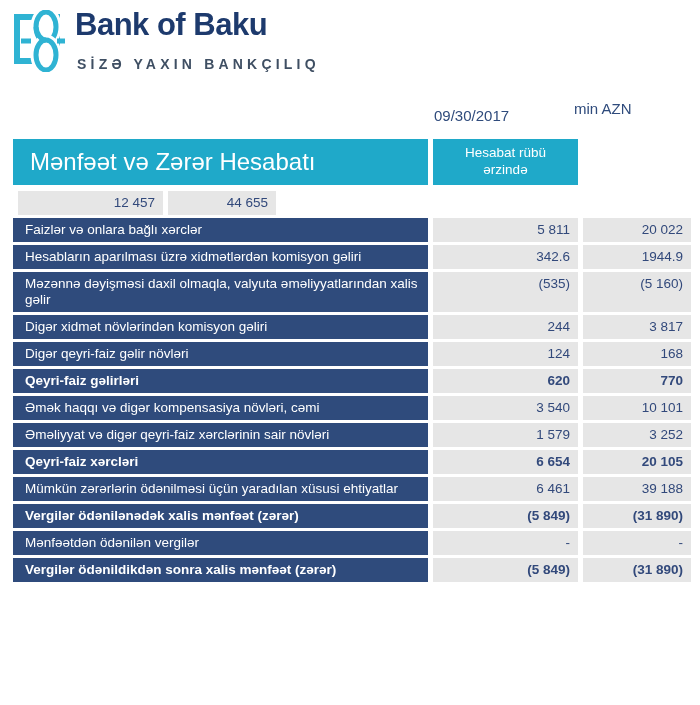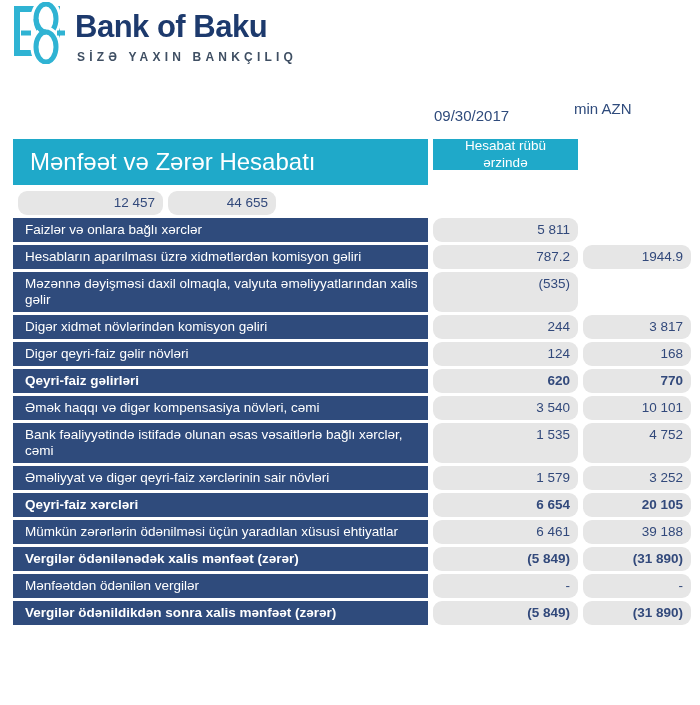--- a/index.html
+++ b/index.html
@@ -13,45 +13,45 @@
   }
   *{box-sizing:border-box;margin:0;padding:0;}
   body{background:#fff;font-family:"Liberation Sans", sans-serif;}
   .page{position:relative;width:700px;height:705px;background:#fff;overflow:hidden;}
 
   
   .logo{position:absolute;left:13px;top:2px;display:flex;align-items:flex-end;}
   .logo-mark{display:block;}
   .logo-text{margin-left:10px;padding-top:6px;}
   .brand-name{font-size:31px;font-weight:bold;color:var(--brand-navy);letter-spacing:-0.5px;line-height:1.1;}
-  .brand-tagline{font-size:12px;font-weight:bold;color:var(--tagline-color);letter-spacing:4.2px;margin-top:6px;margin-left:2px;}
+  .brand-tagline{font-size:14px;font-weight:bold;color:var(--tagline-color);letter-spacing:4.2px;margin-top:14px;margin-left:2px;}
 
   
   .meta-date{position:absolute;left:434px;top:107px;font-size:15px;color:var(--navy-row);}
   .meta-unit{position:absolute;left:574px;top:100px;font-size:15px;color:var(--navy-row);}
 
   
   .pl-table{position:absolute;left:13px;top:139px;width:678px;}
   .t-row{display:flex;margin-bottom:3px;}
   .c-label{width:415px;}
   .c-v1{width:145px;margin-left:5px;}
   .c-v2{width:108px;margin-left:5px;}
 
   .header-row{margin-bottom:6px;}
   .header-row .cell{background:var(--teal);color:#fff;}
   .title-cell{height:46px;display:flex;align-items:center;padding-left:17px;
               font-size:24px;font-weight:normal;}
-  .colhead-cell{height:31px;display:flex;align-items:center;justify-content:center;
+  .colhead-cell{height:46px;display:flex;align-items:center;justify-content:center;
                 text-align:center;font-size:13.5px;line-height:1.25;padding:0 14px;}
 
   .data-row .c-label{background:var(--navy-row);color:#fff;font-size:13.5px;
                      line-height:16px;padding:4px 10px 4px 12px;}
   .data-row .c-v1,.data-row .c-v2{background:var(--value-bg);color:var(--value-text);
                      font-size:13.5px;line-height:16px;padding:4px 8px 4px 6px;
-                     text-align:right;border-radius:9px;}
+                     text-align:right;}
   .data-row.bold .c-label,
   .data-row.bold .c-v1,
   .data-row.bold .c-v2{font-weight:bold;}
 </style>
 </head>
 <body>
 
 <div class="page">
 
   <div class="logo">
@@ -84,32 +84,34 @@
     </div>
     <div id="table-body">
   <div class="t-row data-row">
     <div class="c-v1">12 457</div>
     <div class="c-v2">44 655</div>
   </div>
 
   <div class="t-row data-row">
     <div class="c-label">Faizlər və onlara bağlı xərclər</div>
     <div class="c-v1">5 811</div>
+    <div class="c-v2">20 022</div>
   </div>
 
 
   <div class="t-row data-row">
     <div class="c-label">Hesabların aparılması üzrə xidmətlərdən komisyon gəliri</div>
-    <div class="c-v1">787.2</div>
+    <div class="c-v1">342.6</div>
     <div class="c-v2">1944.9</div>
   </div>
 
   <div class="t-row data-row">
     <div class="c-label">Məzənnə dəyişməsi daxil olmaqla, valyuta əməliyyatlarından xalis gəlir</div>
     <div class="c-v1">(535)</div>
+    <div class="c-v2">(5 160)</div>
   </div>
 
   <div class="t-row data-row">
     <div class="c-label">Digər xidmət növlərindən komisyon gəliri</div>
     <div class="c-v1">244</div>
     <div class="c-v2">3 817</div>
   </div>
 
   <div class="t-row data-row">
     <div class="c-label">Digər qeyri-faiz gəlir növləri</div>
@@ -122,25 +124,20 @@
     <div class="c-v1">620</div>
     <div class="c-v2">770</div>
   </div>
 
   <div class="t-row data-row">
     <div class="c-label">Əmək haqqı və digər kompensasiya növləri, cəmi</div>
     <div class="c-v1">3 540</div>
     <div class="c-v2">10 101</div>
   </div>
 
-  <div class="t-row data-row">
-    <div class="c-label">Bank fəaliyyətində istifadə olunan əsas vəsaitlərlə bağlı xərclər, cəmi</div>
-    <div class="c-v1">1 535</div>
-    <div class="c-v2">4 752</div>
-  </div>
 
   <div class="t-row data-row">
     <div class="c-label">Əməliyyat və digər qeyri-faiz xərclərinin sair növləri</div>
     <div class="c-v1">1 579</div>
     <div class="c-v2">3 252</div>
   </div>
 
   <div class="t-row data-row bold">
     <div class="c-label">Qeyri-faiz xərcləri</div>
     <div class="c-v1">6 654</div>

